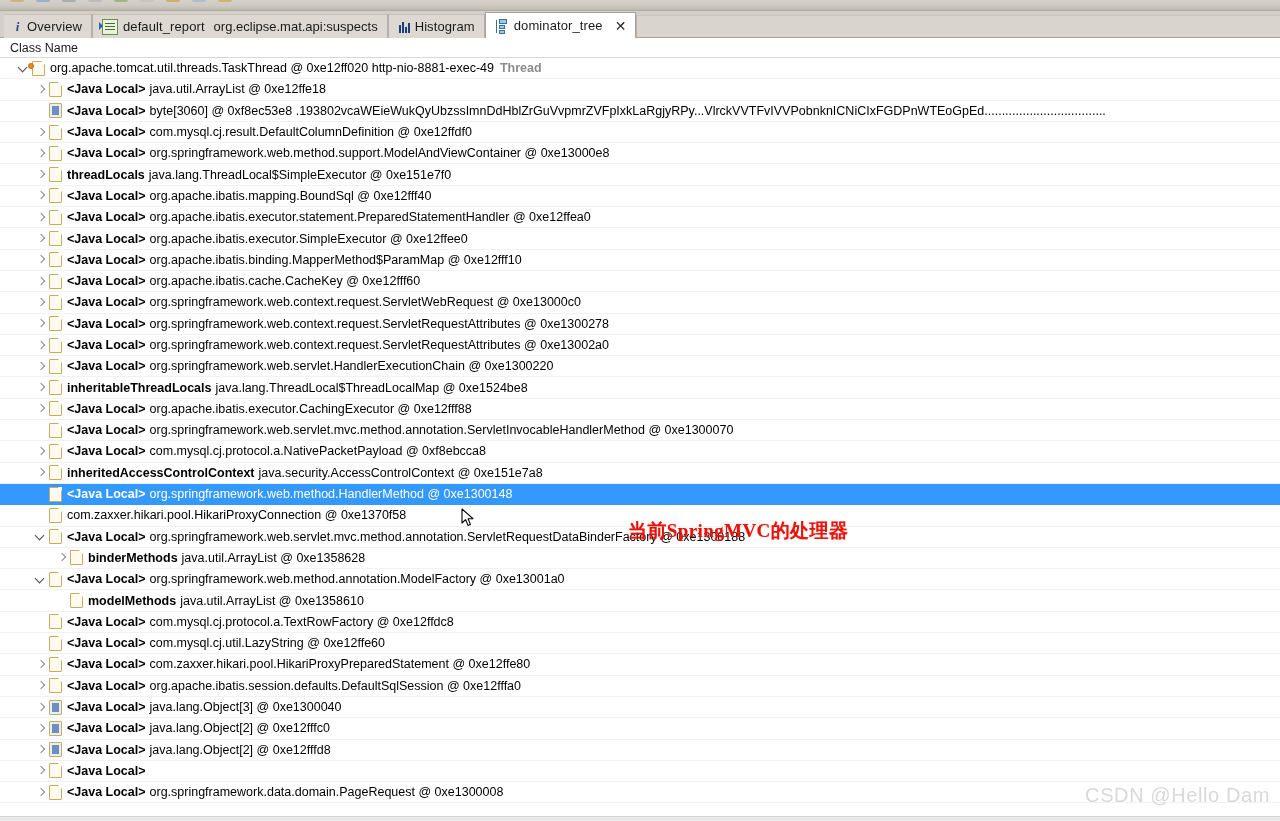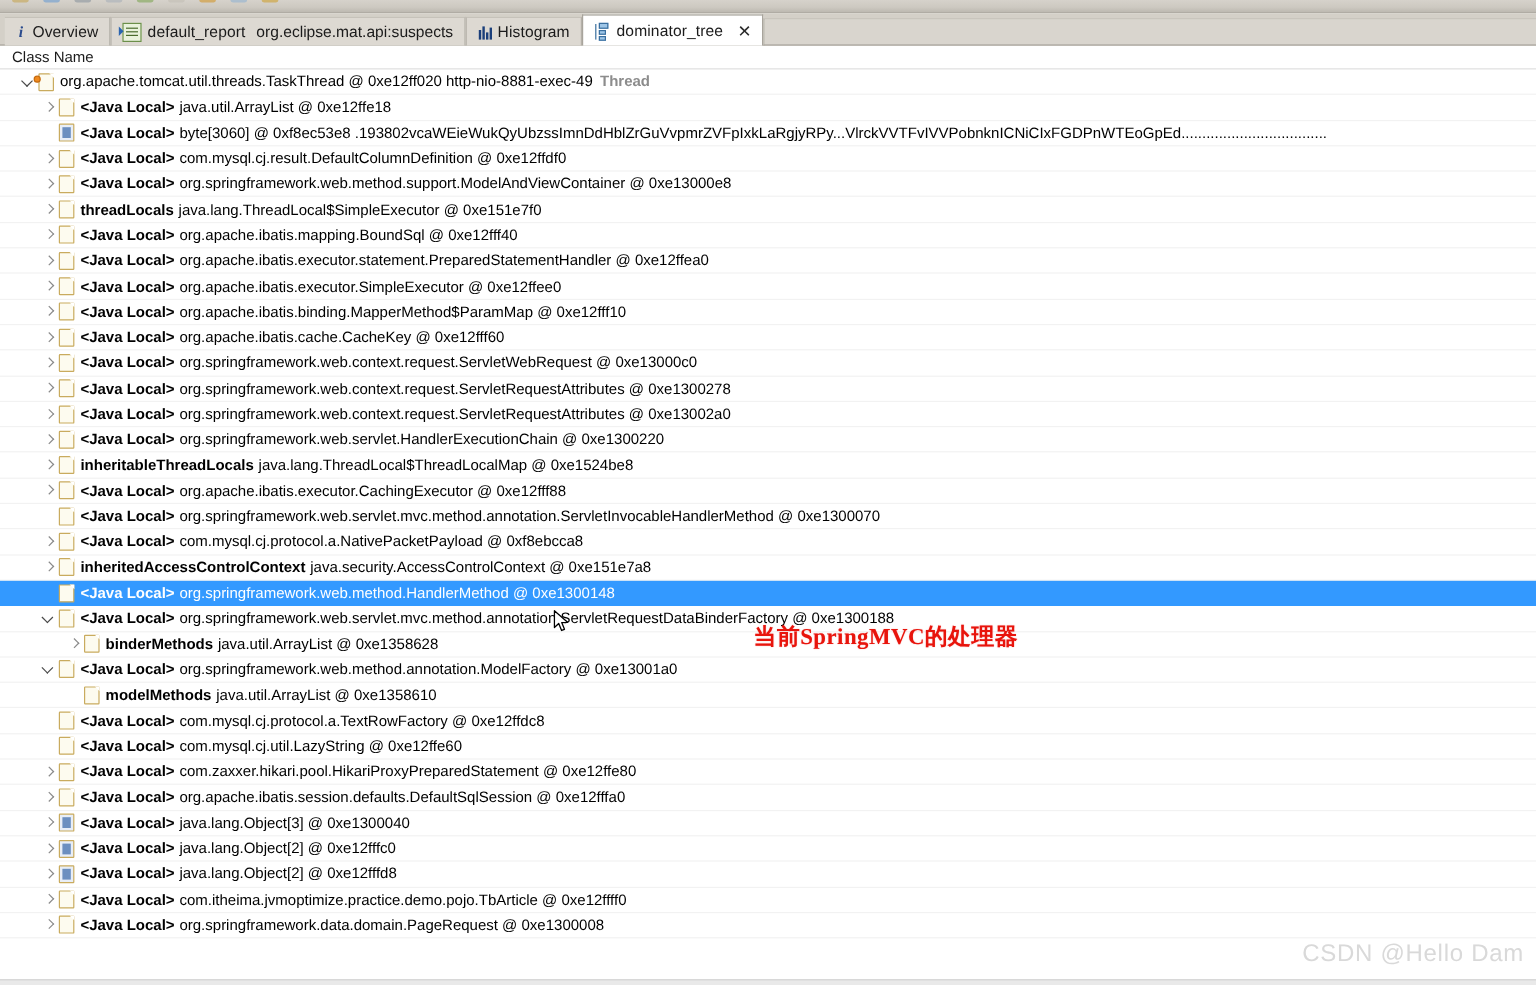--- a/index.html
+++ b/index.html
@@ -500,20 +500,25 @@
       <span class="lbl-strong">inheritedAccessControlContext</span>
       <span class="lbl-rest">java.security.AccessControlContext @ 0xe151e7a8</span>
     </div>
     <div class="row ind-1 selected">
       <span class="twisty "></span>
       <span class="objico doc"></span>
       <span class="lbl-strong">&lt;Java Local&gt;</span>
       <span class="lbl-rest">org.springframework.web.method.HandlerMethod @ 0xe1300148</span>
     </div>
     <div class="row ind-1">
+      <span class="twisty "></span>
+      <span class="objico doc"></span>
+      <span class="lbl-rest" style="margin-left: 0px;">com.zaxxer.hikari.pool.HikariProxyConnection @ 0xe1370f58</span>
+    </div>
+    <div class="row ind-1">
       <span class="twisty expanded"></span>
       <span class="objico doc"></span>
       <span class="lbl-strong">&lt;Java Local&gt;</span>
       <span class="lbl-rest">org.springframework.web.servlet.mvc.method.annotation.ServletRequestDataBinderFactory @ 0xe1300188</span>
     </div>
     <div class="row ind-2">
       <span class="twisty collapsed"></span>
       <span class="objico doc"></span>
       <span class="lbl-strong">binderMethods</span>
       <span class="lbl-rest">java.util.ArrayList @ 0xe1358628</span>
@@ -569,21 +574,20 @@
     <div class="row ind-1">
       <span class="twisty collapsed"></span>
       <span class="objico array"></span>
       <span class="lbl-strong">&lt;Java Local&gt;</span>
       <span class="lbl-rest">java.lang.Object[2] @ 0xe12fffd8</span>
     </div>
     <div class="row ind-1">
       <span class="twisty collapsed"></span>
       <span class="objico doc"></span>
       <span class="lbl-strong">&lt;Java Local&gt;</span>
-      <span class="lbl-rest">com.itheima.jvmoptimize.practice.demo.pojo.TbArticle @ 0xe12ffff0</span>
     </div>
     <div class="row ind-1">
       <span class="twisty collapsed"></span>
       <span class="objico doc"></span>
       <span class="lbl-strong">&lt;Java Local&gt;</span>
       <span class="lbl-rest">org.springframework.data.domain.PageRequest @ 0xe1300008</span>
     </div>
   </div>
 
 <div class="annotation">当前SpringMVC的处理器</div>

